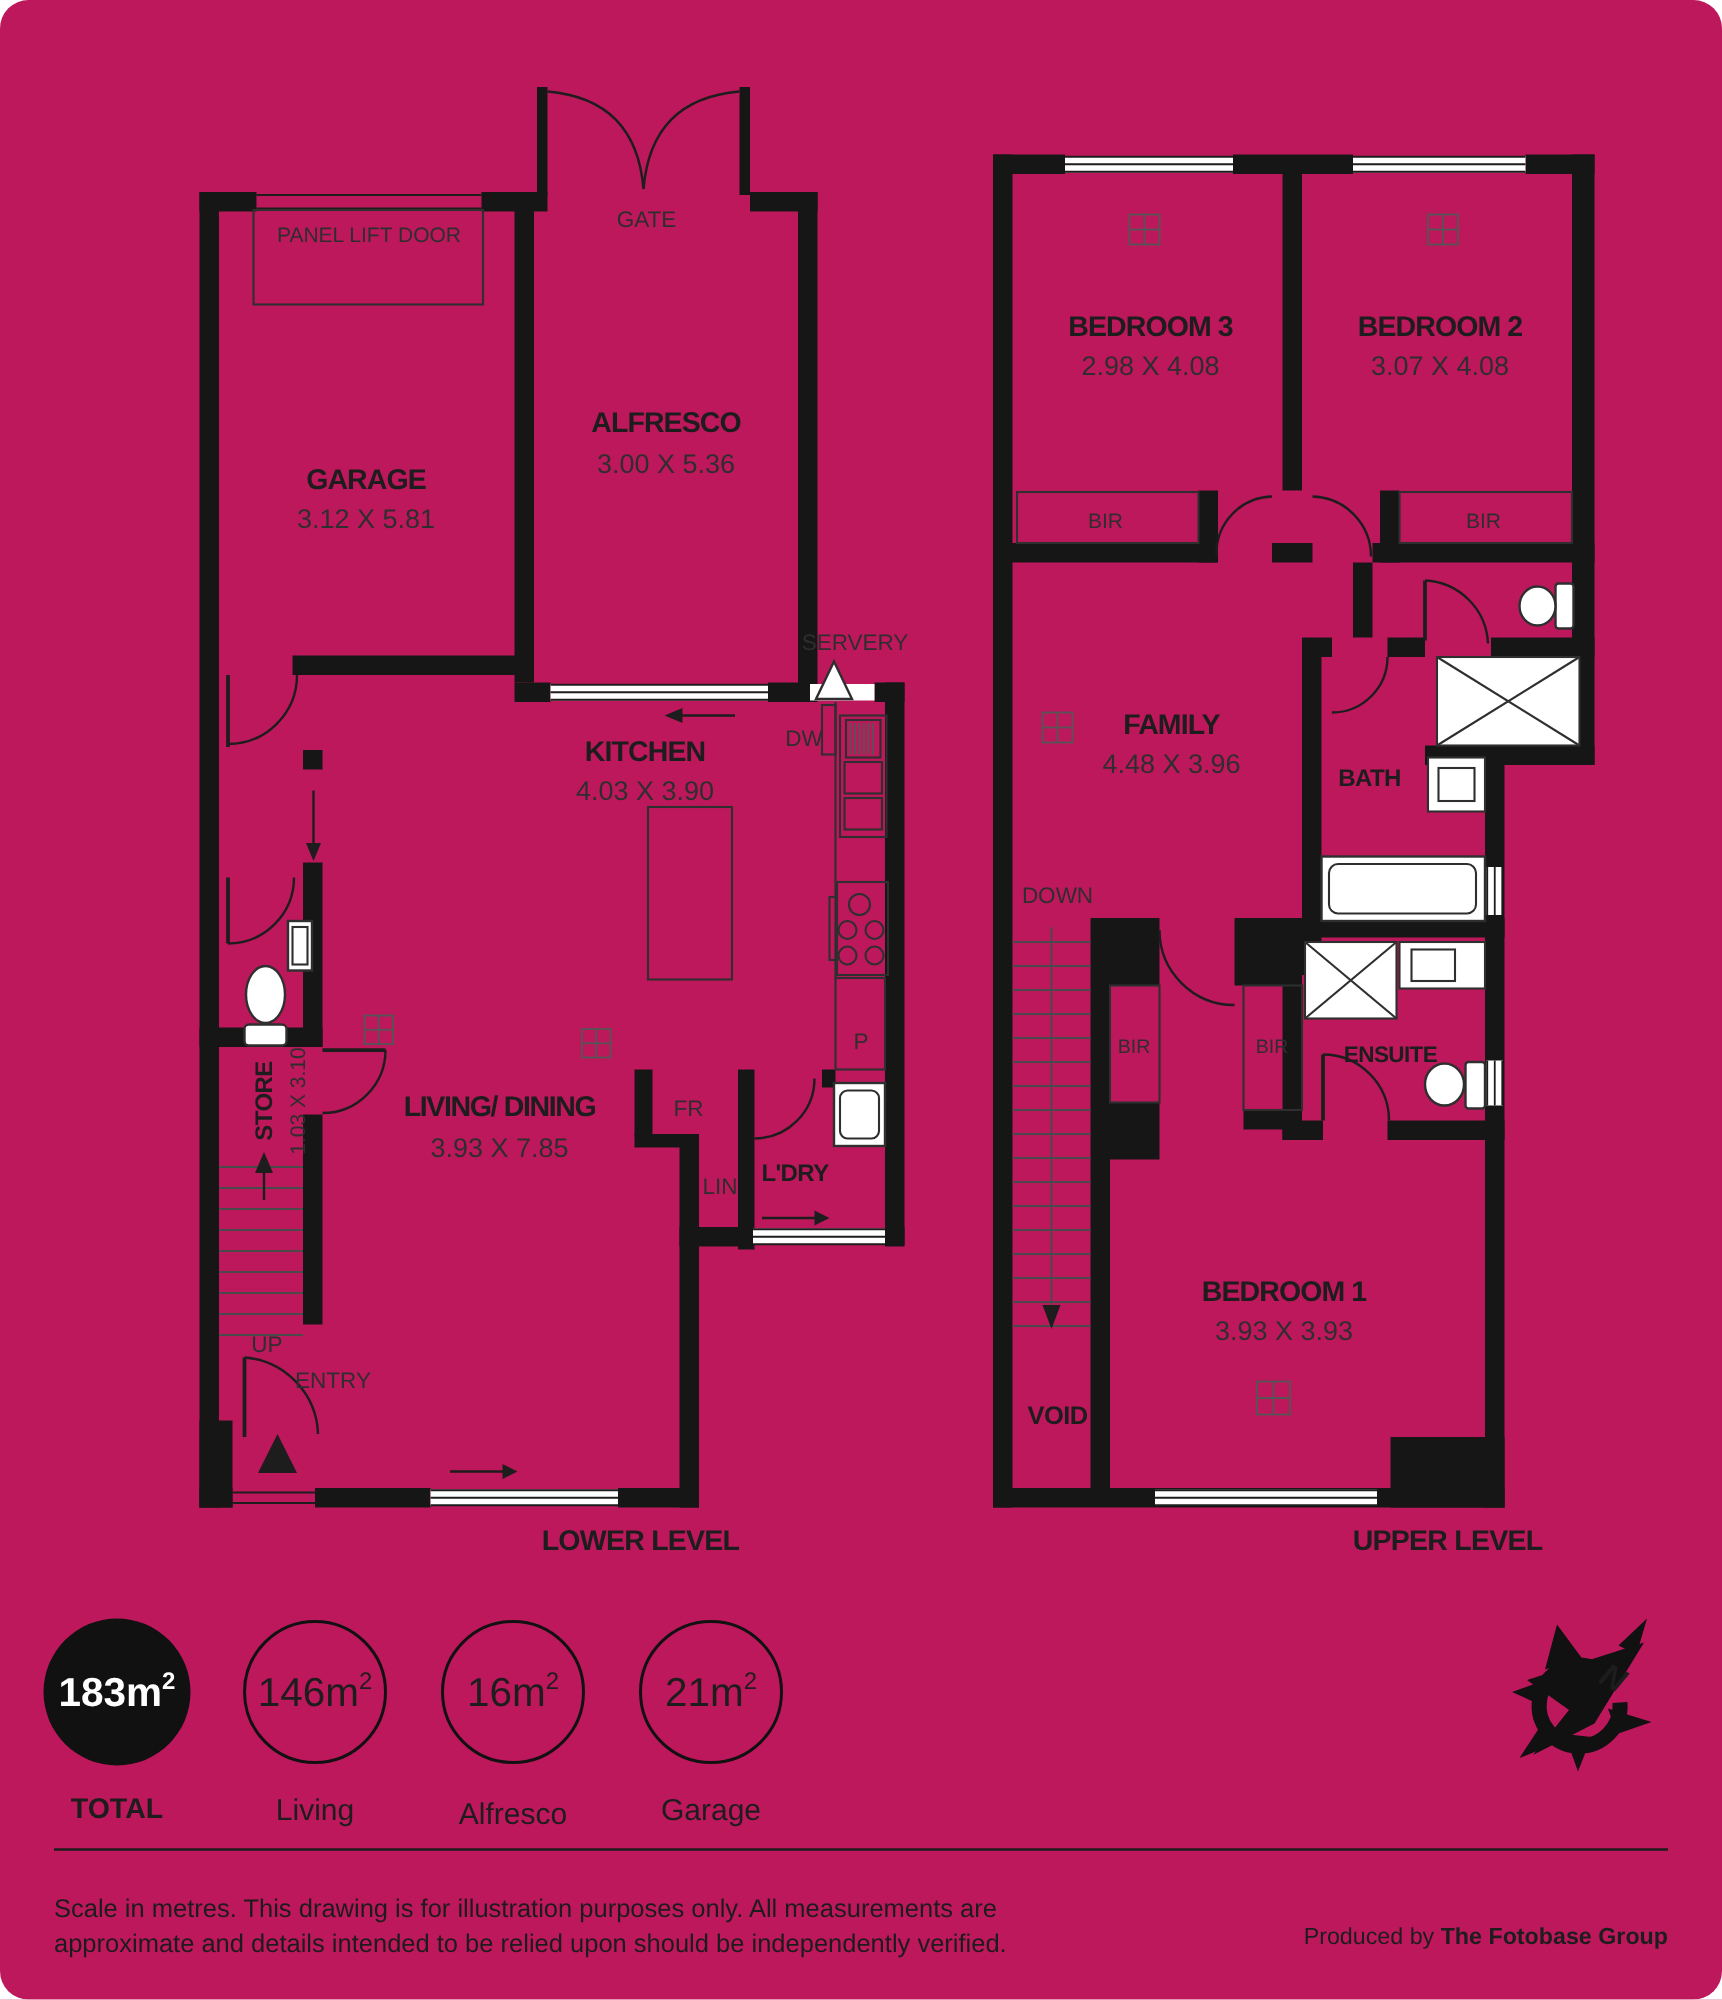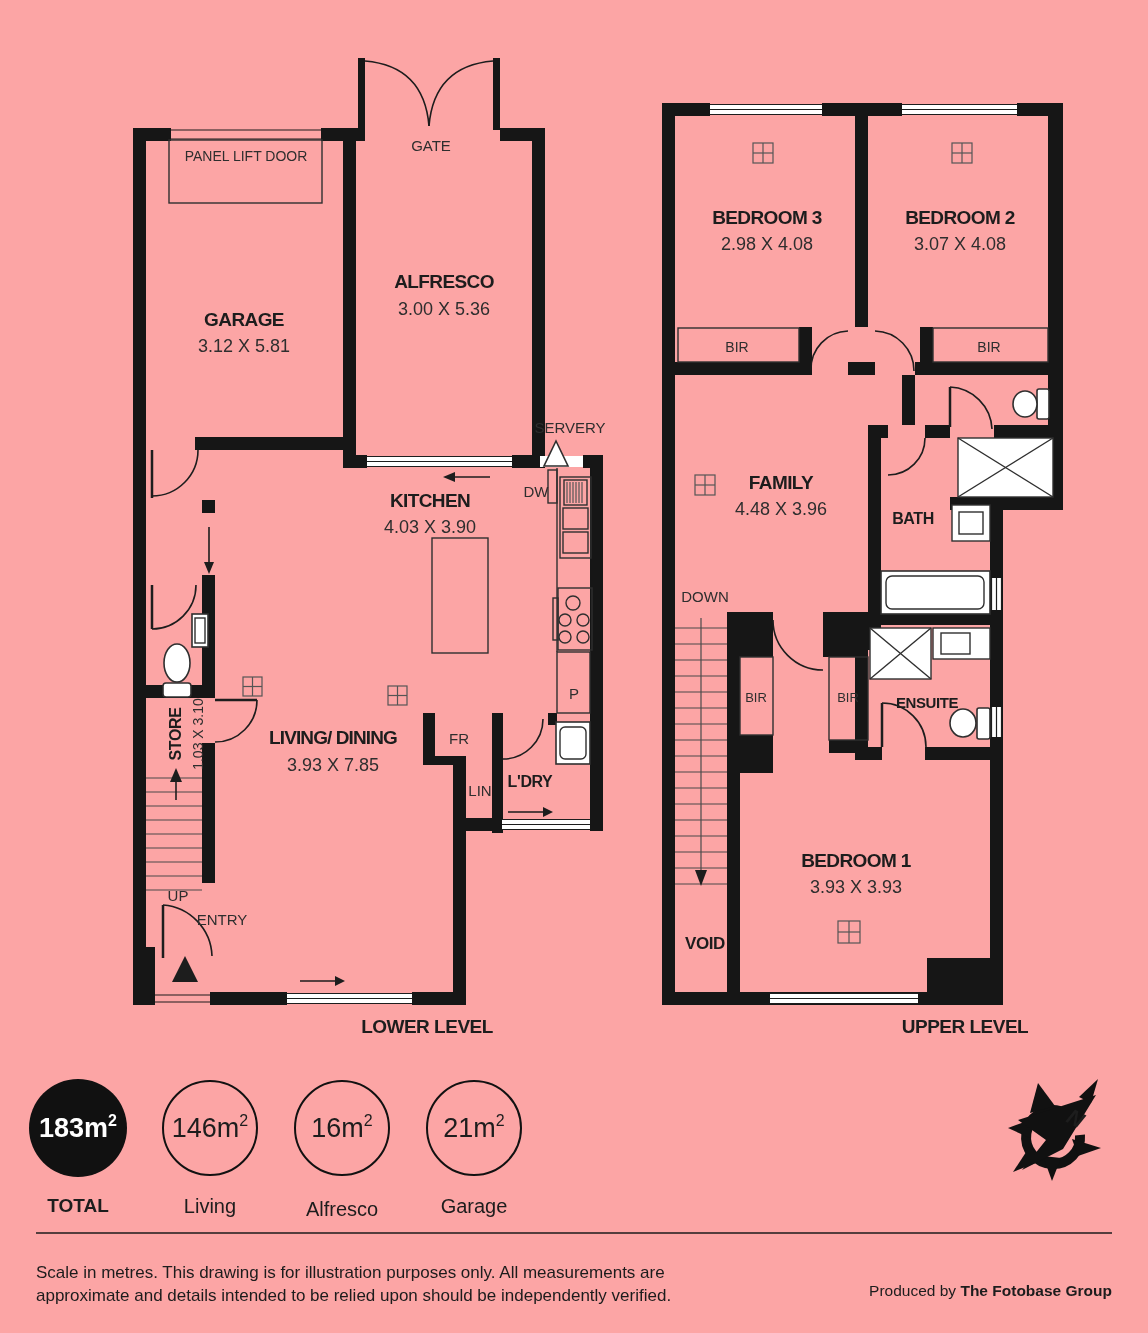--- a/index.html
+++ b/index.html
@@ -1,17 +1,17 @@
 <!DOCTYPE html>
 <html><head>
 <meta charset="utf-8">
 <style>
   html,body{margin:0;padding:0;background:#fff;}
-  .canvas{position:relative;width:1148px;height:1333px;background:#fca5a5;overflow:hidden;
-          font-family:"Liberation Sans",sans-serif;}
+  .canvas{position:relative;width:1148px;height:1333px;background:#be185d;overflow:hidden;
+          font-family:"Liberation Sans",sans-serif;border-radius:19px;}
   svg{position:absolute;left:0;top:0;}
   svg text{font-family:"Liberation Sans",sans-serif;fill:#1d1d1d;text-anchor:middle;}
   .wall{fill:#161616;stroke:none;}
   .thin{fill:#fff;stroke:#2f2f2f;stroke-width:1.4;}
   .thinNF{fill:none;stroke:#2f2f2f;stroke-width:1.4;}
   .fix{fill:#fff;stroke:#2f2f2f;stroke-width:1.6;}
   .door{fill:none;stroke:#1d1d1d;stroke-width:1.6;}
   .leaf{stroke:#1d1d1d;stroke-width:2.5;}
   .winw{fill:#fff;stroke:none;}
   .win{stroke:#1d1d1d;stroke-width:1.2;}

